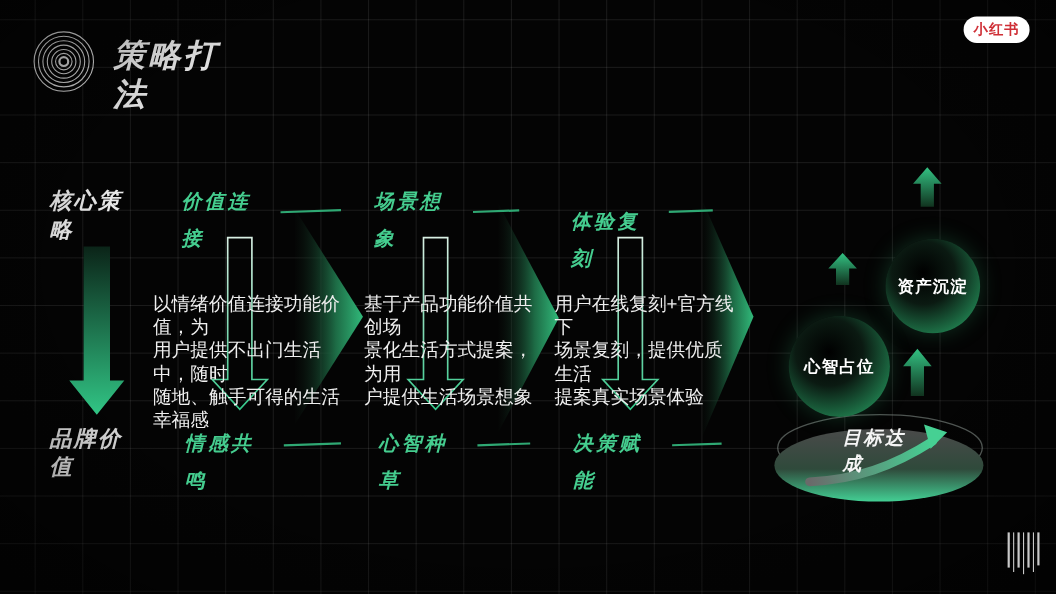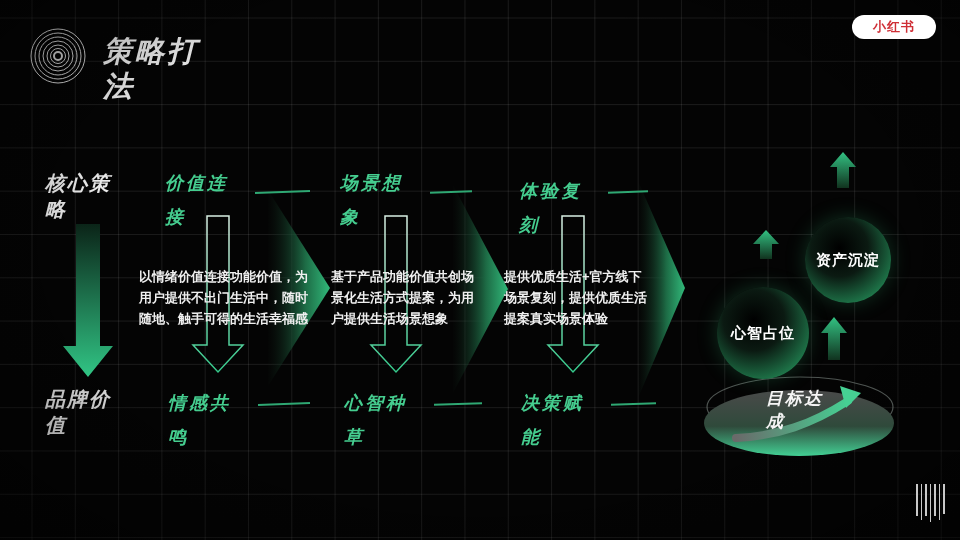--- a/index.html
+++ b/index.html
@@ -20,34 +20,34 @@
   }
   .abs{position:absolute;}
   .pre{white-space:pre-line;}
   .page-title{
     left:103px;top:34px;width:130px;
     font-size:29px;line-height:35px;font-weight:bold;font-style:italic;
     letter-spacing:3px;color:#f2f2f2;
   }
   .badge{
     right:24px;top:15px;background:#fff;border-radius:999px;
-    padding:3px 21px;font-size:13px;font-weight:bold;color:#cf2f36;
+    padding:3px 9px;font-size:13px;font-weight:bold;color:#cf2f36;
     letter-spacing:1px;z-index:6;
   }
   .axis-label{
     left:45px;width:90px;
     font-size:20px;line-height:26px;font-weight:bold;font-style:italic;
     color:#f0f0f0;letter-spacing:2px;
   }
   .col-title{
     width:120px;font-size:18px;line-height:34px;font-weight:bold;font-style:italic;
     color:#45cd8f;letter-spacing:3px;z-index:3;
   }
   .col-desc{
-    font-size:13px;line-height:21px;font-weight:bold;color:#efefef;z-index:4;
+    font-size:17px;line-height:21px;font-weight:normal;color:#efefef;z-index:4;
   }
   .title-dash{height:2px;background:#2fa873;transform:rotate(-2deg);z-index:3;}
   .bubble{
     border-radius:50%;display:flex;align-items:center;justify-content:center;
     background:radial-gradient(circle at 40% 36%, #000 0%, #0b1a12 38%, #1d7046 74%, #2b9a62 92%, #2f9e66 100%);
     box-shadow:0 0 20px rgba(47,160,105,0.28);
     font-size:15px;font-weight:bold;color:#fff;letter-spacing:1px;z-index:3;
     text-align:center;
   }
   .goal-label{
@@ -134,24 +134,24 @@
   <div class="abs col-title pre" style="left:340px;top:166px;">场景想
 象</div>
   <div class="abs title-dash" style="left:430px;top:191px;width:42px;"></div>
   <div class="abs col-desc pre" style="left:331px;top:266px;width:165px;">基于产品功能价值共创场
 景化生活方式提案，为用
 户提供生活场景想象</div>
   <div class="abs col-title pre" style="left:344px;top:386px;">心智种
 草</div>
   <div class="abs title-dash" style="left:434px;top:403px;width:48px;"></div>
 
-  <div class="abs col-title pre" style="left:519px;top:174px;">体验复
+  <div class="abs col-title pre" style="left:519px;top:184px;">体验复
 刻</div>
   <div class="abs title-dash" style="left:608px;top:191px;width:40px;"></div>
-  <div class="abs col-desc pre" style="left:504px;top:266px;width:165px;">提供优质生活+官方线下
+  <div class="abs col-desc pre" style="left:504px;top:266px;width:165px;">用户在线复刻+官方线下
 场景复刻，提供优质生活
 提案真实场景体验</div>
   <div class="abs col-title pre" style="left:521px;top:386px;">决策赋
 能</div>
   <div class="abs title-dash" style="left:611px;top:403px;width:45px;"></div>
 
   <div class="abs bubble" style="left:717px;top:287px;width:92px;height:92px;">
     <span>心智占位</span>
   </div>
   <div class="abs bubble" style="left:805px;top:217px;width:86px;height:86px;">

